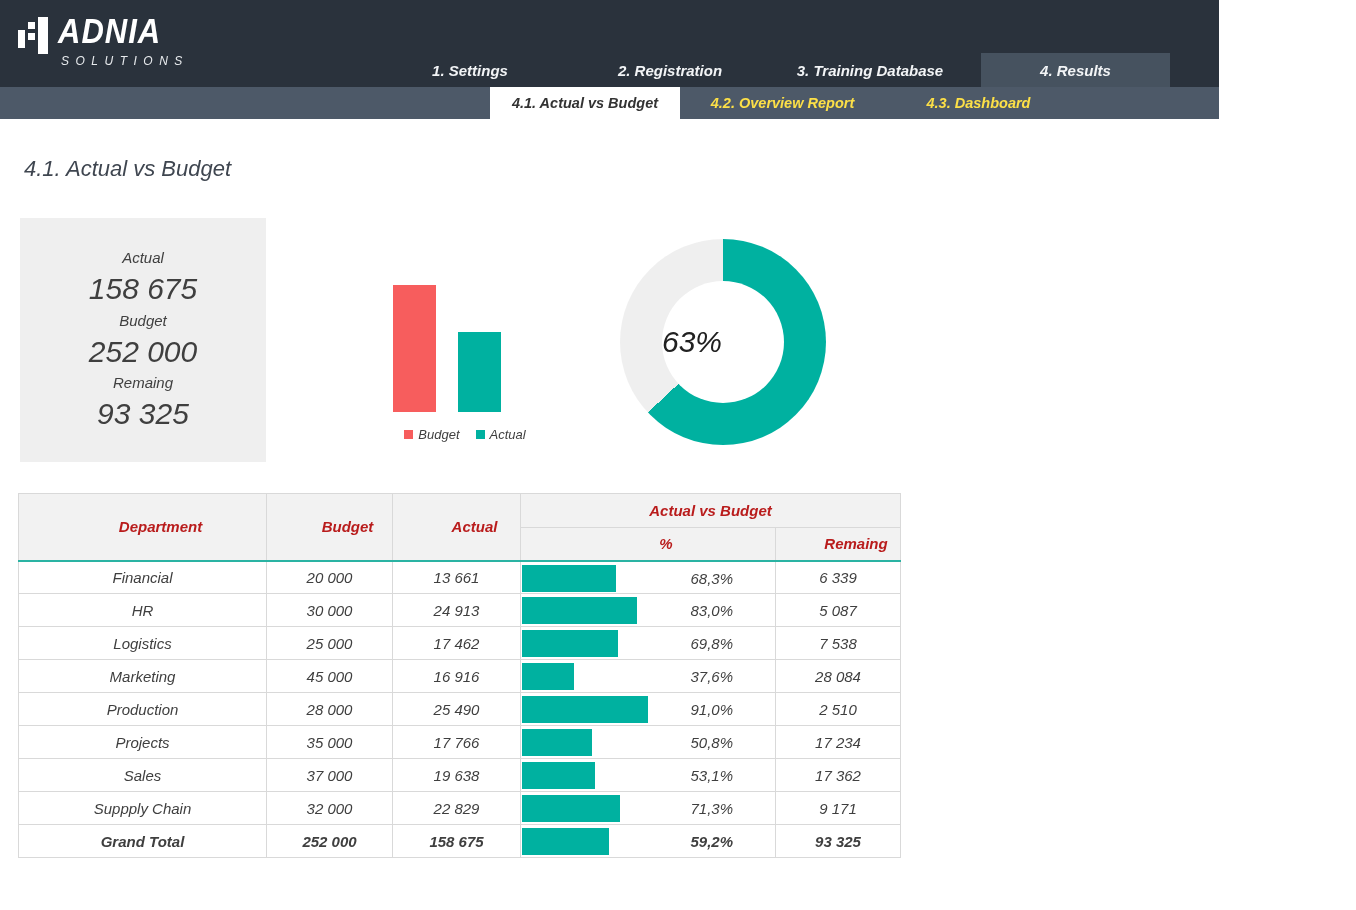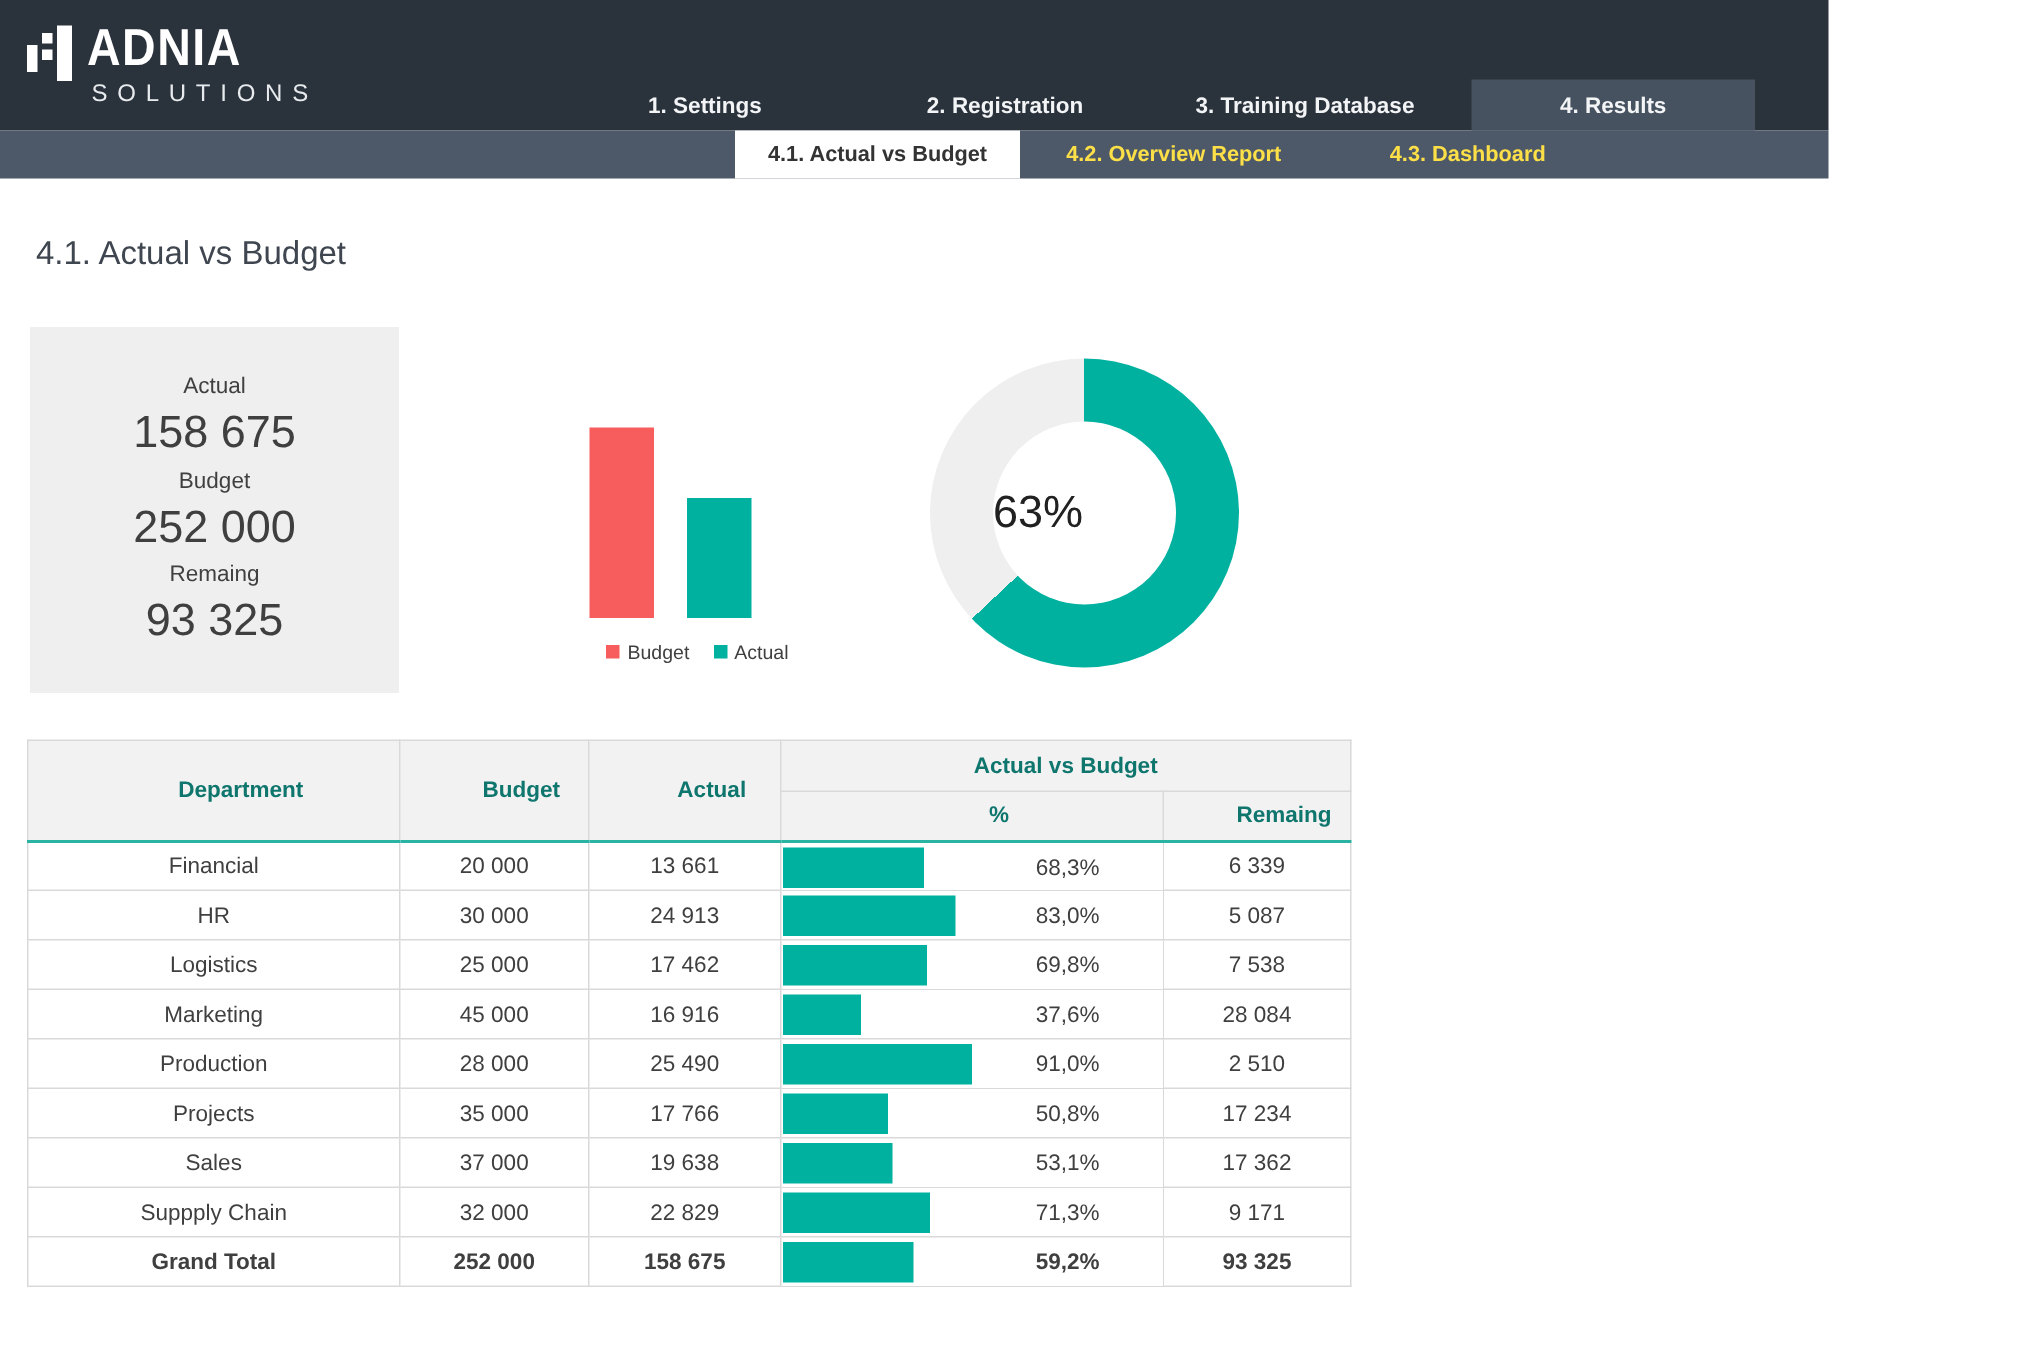--- a/index.html
+++ b/index.html
@@ -2,32 +2,32 @@
 <html><head>
 <meta charset="utf-8">
 <style>
   :root{
     --teal:#00B1A0; --red:#F75D5D; --topbar:#2A323C; --subnav:#4D5968;
     --activebox:#46525F; --cardbg:#EFEFEF; --border:#D9D9D9; --headerbg:#F2F2F2;
     --tealrule:#2AB3A3; --ink:#3F3F3F; --titleink:#3F4650;
   }
   *{margin:0;padding:0;box-sizing:border-box;}
   body{font-family:"Liberation Sans",sans-serif;background:#fff;}
-  #screen{position:relative;width:1219px;height:910px;background:#fff;overflow:hidden;}
+  #screen{position:relative;width:1219px;height:910px;background:#fff;overflow:hidden;font-style:italic;}
 
   
   .topbar{position:absolute;left:0;top:0;width:1356px;height:87px;background:var(--topbar);}
   .brand{position:absolute;left:16px;top:12px;width:190px;height:62px;}
   .brand-icon{position:absolute;left:2px;top:4px;width:34px;height:38px;}
   .brand-icon .b1{position:absolute;left:0;top:14px;width:7px;height:18px;background:#fff;}
   .brand-icon .d1{position:absolute;left:10px;top:6px;width:7px;height:7px;background:#fff;}
   .brand-icon .d2{position:absolute;left:10px;top:17px;width:7px;height:7px;background:#fff;}
   .brand-icon .b2{position:absolute;left:20px;top:1px;width:10px;height:37px;background:#fff;}
   .brand-name{position:absolute;left:42px;top:0px;color:#fff;font-size:31px;font-weight:700;letter-spacing:1px;transform:scaleY(1.12);transform-origin:top;}
-  .brand-sub{position:absolute;left:45px;top:42px;color:#E8EBEE;font-size:16px;letter-spacing:6.5px;font-weight:400;}
+  .brand-sub{position:absolute;left:45px;top:42px;color:#E8EBEE;font-size:12px;letter-spacing:6.5px;font-weight:400;}
   .nav{position:absolute;left:370px;top:0;height:87px;display:flex;align-items:flex-end;}
   .nav-tab{width:200px;height:34px;display:flex;align-items:center;justify-content:center;
     color:#F2F4F6;font-size:15px;font-weight:600;cursor:pointer;}
   .nav-tab.active{background:var(--activebox);width:189px;margin-left:11px;}
 
   
   .subnav{position:absolute;left:0;top:87px;width:1356px;height:32px;background:var(--subnav);display:flex;}
   .subnav-tab{height:32px;display:flex;align-items:center;justify-content:center;
     color:#fde047;font-size:14.5px;font-weight:600;cursor:pointer;}
   .subnav-tab:nth-child(1){margin-left:490px;width:190px;}
@@ -57,21 +57,21 @@
   
   .donut{position:absolute;left:620px;top:239px;width:206px;height:206px;border-radius:50%;}
   .donut-hole{position:absolute;left:42px;top:42px;width:122px;height:122px;border-radius:50%;background:#fff;
     display:flex;align-items:center;justify-content:flex-start;}
   .donut-label{font-size:30px;color:#212121;}
 
   
   .tablewrap{position:absolute;left:18px;top:493px;width:882px;}
   table{border-collapse:collapse;width:882px;font-size:15px;color:var(--ink);table-layout:fixed;}
   th,td{border:1px solid var(--border);text-align:center;font-weight:400;}
-  thead th{background:var(--headerbg);font-weight:700;color:#0f766e;}
+  thead th{background:var(--headerbg);font-weight:700;color:#b91c1c;}
   thead tr:first-child th{height:34px;}
   thead tr:last-child th{height:33px;}
   th.rs,th.sub{border-bottom:2px solid var(--tealrule);padding-left:36px;}
   tbody td{height:33px;background:#fff;}
   tbody tr.total td{font-weight:700;}
   td.pctcell{position:relative;padding:0;}
   .pctbar{position:absolute;left:1px;top:3px;height:27px;background:var(--teal);}
   .pctlabel{position:absolute;right:42px;top:0;line-height:33px;}
 </style>
 </head>

